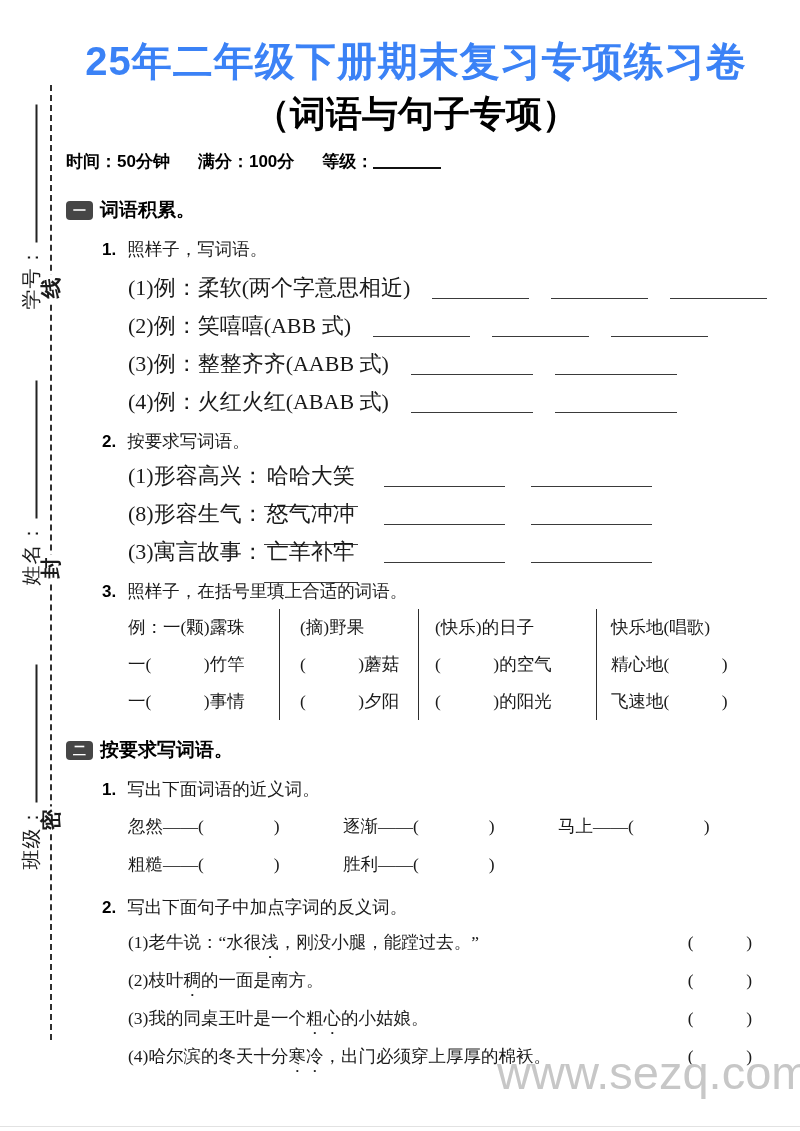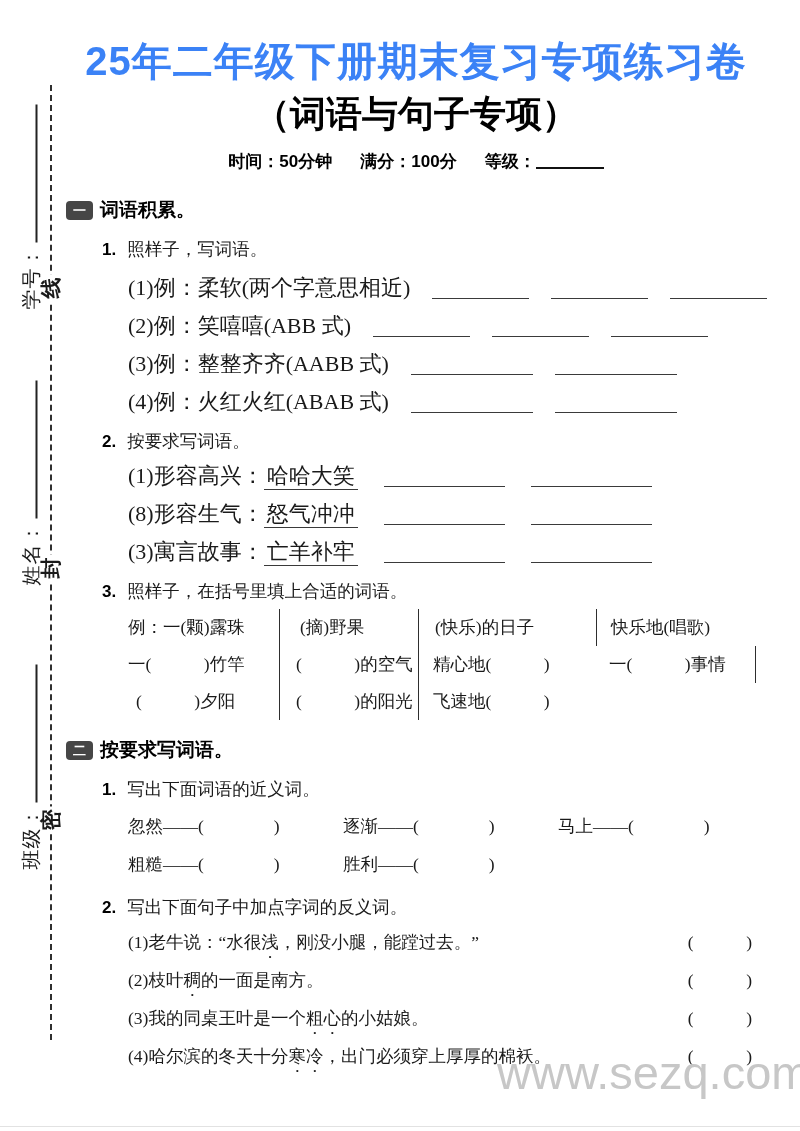--- a/index.html
+++ b/index.html
@@ -21,21 +21,21 @@
     transform:rotate(-90deg);transform-origin:center;
     white-space:nowrap;font-size:20px;line-height:28px;
   }
   .side-field .fl{letter-spacing:1px}
   .side-uline{display:inline-block;width:138px;height:5px;border-bottom:2px solid #222;margin-left:4px}
 
   
   .main-header{position:absolute;left:66px;top:36px;width:700px;text-align:center}
   .t1{margin:0;font-family:"Liberation Sans","DejaVu Sans",sans-serif;font-weight:900;font-size:40px;line-height:1.28;letter-spacing:1px;color:#3b82f6}
   .t2{margin:4px 0 0;font-family:"Liberation Sans","DejaVu Sans",sans-serif;font-weight:900;font-size:36px;line-height:1.3;color:#000}
-  .info{margin-top:14px;display:flex;justify-content:center;gap:28px;
+  .info{margin-top:14px;display:flex;justify-content:flex-start;gap:28px;
         font-family:"Liberation Sans","DejaVu Sans",sans-serif;font-weight:700;font-size:17px;line-height:1.2;color:#000}
   .info-uline{display:inline-block;width:68px;height:4px;border-bottom:2.5px solid #111;vertical-align:-2px}
 
   
   .section{position:absolute;left:66px;width:706px}
   .sec1{top:197px}
   .sec2{top:737px}
   .sec-head{display:flex;align-items:center;height:26px}
   .sec-badge{
     width:27px;height:19px;background:#464646;border-radius:4px;margin-right:7px;
@@ -50,21 +50,21 @@
   .q-text{font-size:17.5px}
 
   .rows{margin-left:62px}
   .rows.mt8{margin-top:8px}
   .rows.mt4{margin-top:4px}
   .qrow{height:38px;line-height:38px;white-space:nowrap;font-size:22px}
   .blank{display:inline-block;height:0;border-bottom:1.6px solid #3a3a3a;margin-left:22px;vertical-align:-4px}
   .blank.b3{width:97px}
   .blank.b2{width:122px}
   .blank.bq2{width:121px;margin-left:26px}
-  .uword{border-bottom:1.6px solid #3a3a3a;padding:0 3px 1px}
+  .uword{border-bottom:1.6px solid #3a3a3a;padding:0 3px 18px}
 
   
   .wtable{display:grid;grid-template-columns:164px 139px 178px 159px;margin:6px 0 0 50px}
   .wcell{height:37px;line-height:37px;font-size:17.5px;white-space:nowrap}
   .wcell.sep{border-right:1.5px solid #2e2e2e}
   .wcell.c0{padding-left:12px}
   .wcell.c1{padding-left:20px}
   .wcell.c2{padding-left:16px}
   .wcell.c3{padding-left:14px}
 
@@ -147,20 +147,21 @@
 
     <div class="q-head tight">
       <span class="q-num">3.</span><span class="q-text">照样子，在括号里填上合适的词语。</span>
     </div>
     <div class="wtable">
         <span class="wcell c0 sep">例：一(颗)露珠</span>
         <span class="wcell c1 sep">(摘)野果</span>
         <span class="wcell c2 sep">(快乐)的日子</span>
         <span class="wcell c3">快乐地(唱歌)</span>
         <span class="wcell c0 sep">一(　　　)竹竿</span>
+        <span class="wcell c1 sep">(　　　)蘑菇</span>
         <span class="wcell c2 sep">(　　　)的空气</span>
         <span class="wcell c3">精心地(　　　)</span>
         <span class="wcell c0 sep">一(　　　)事情</span>
         <span class="wcell c1 sep">(　　　)夕阳</span>
         <span class="wcell c2 sep">(　　　)的阳光</span>
         <span class="wcell c3">飞速地(　　　)</span>
       </div>
   </div>
 
   <div class="section sec2">

